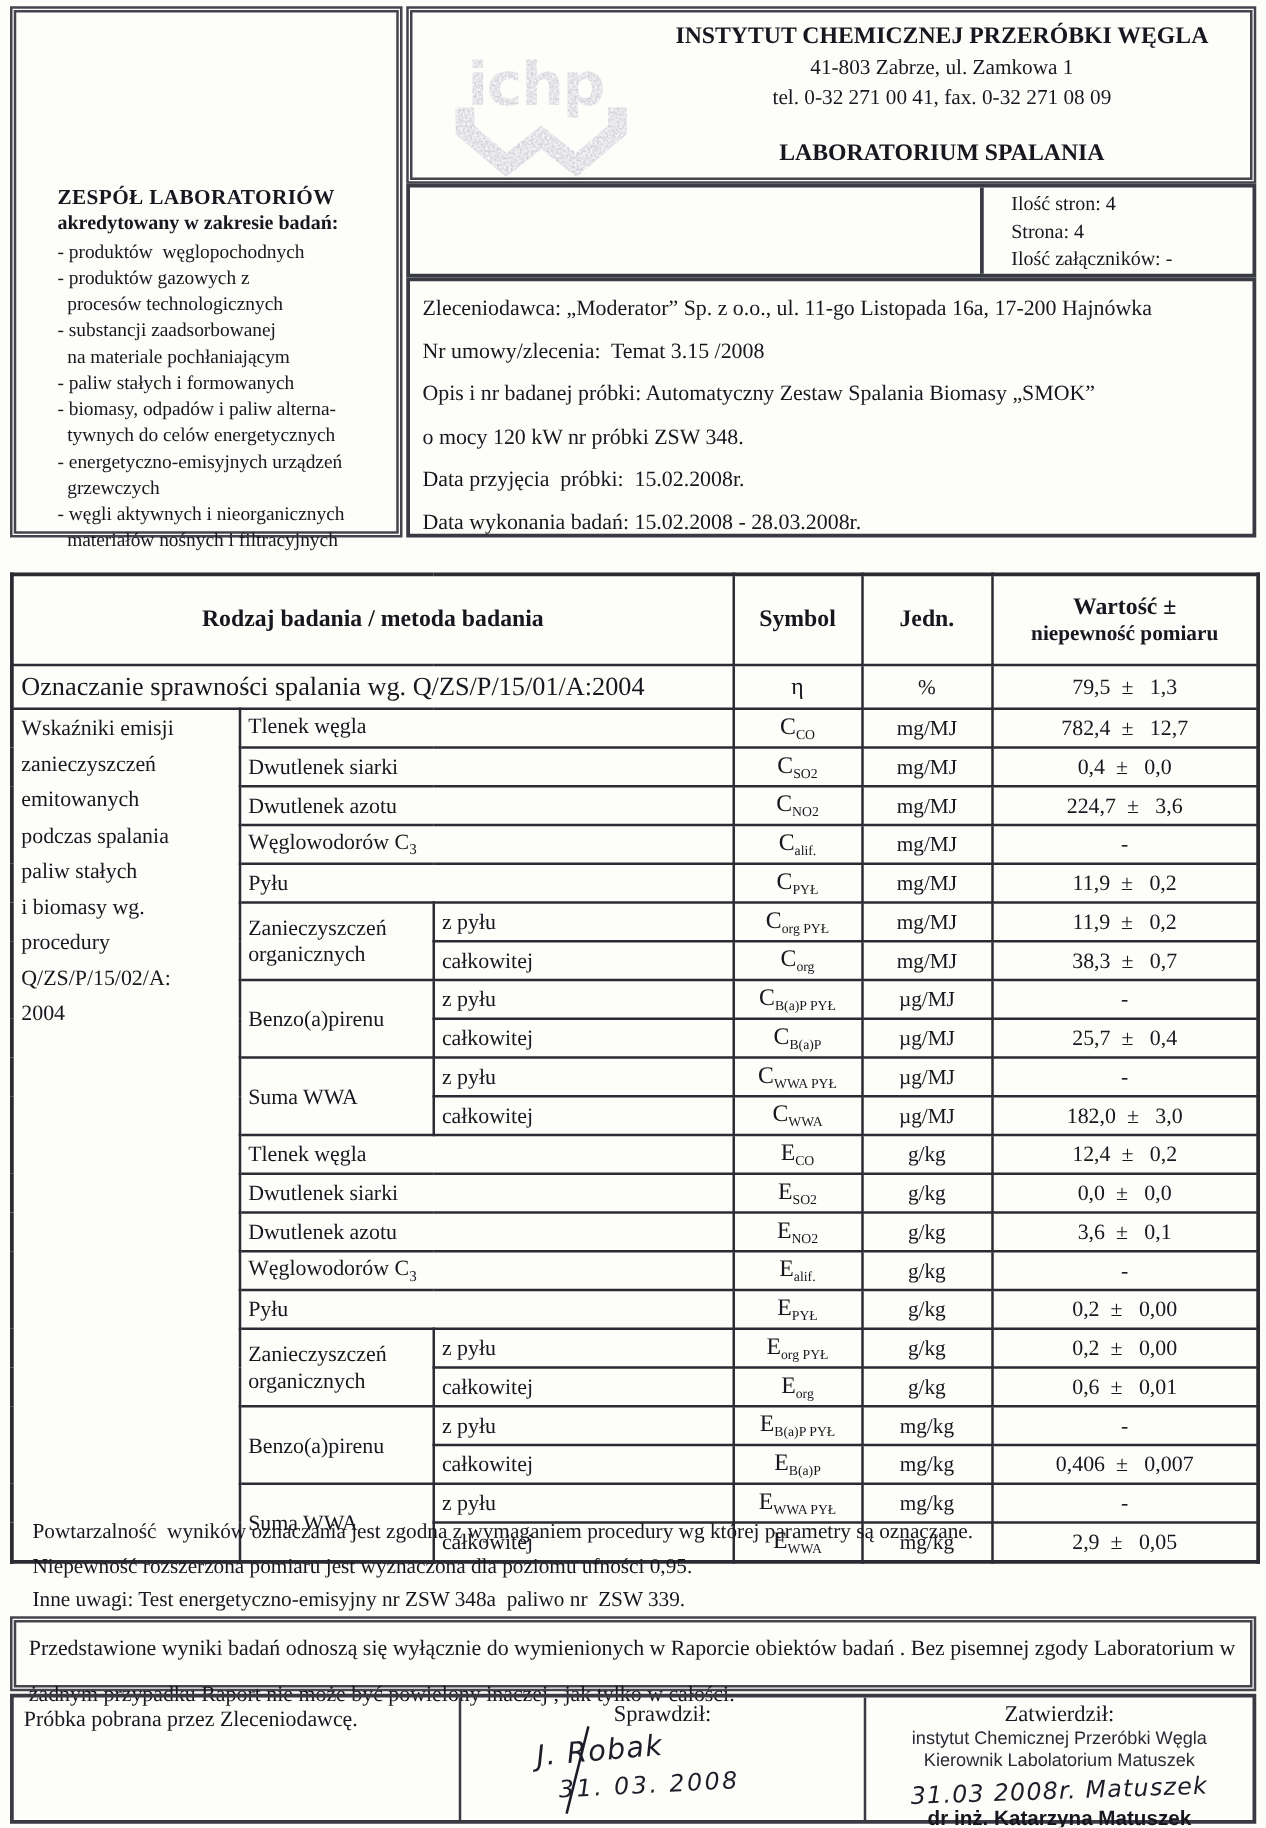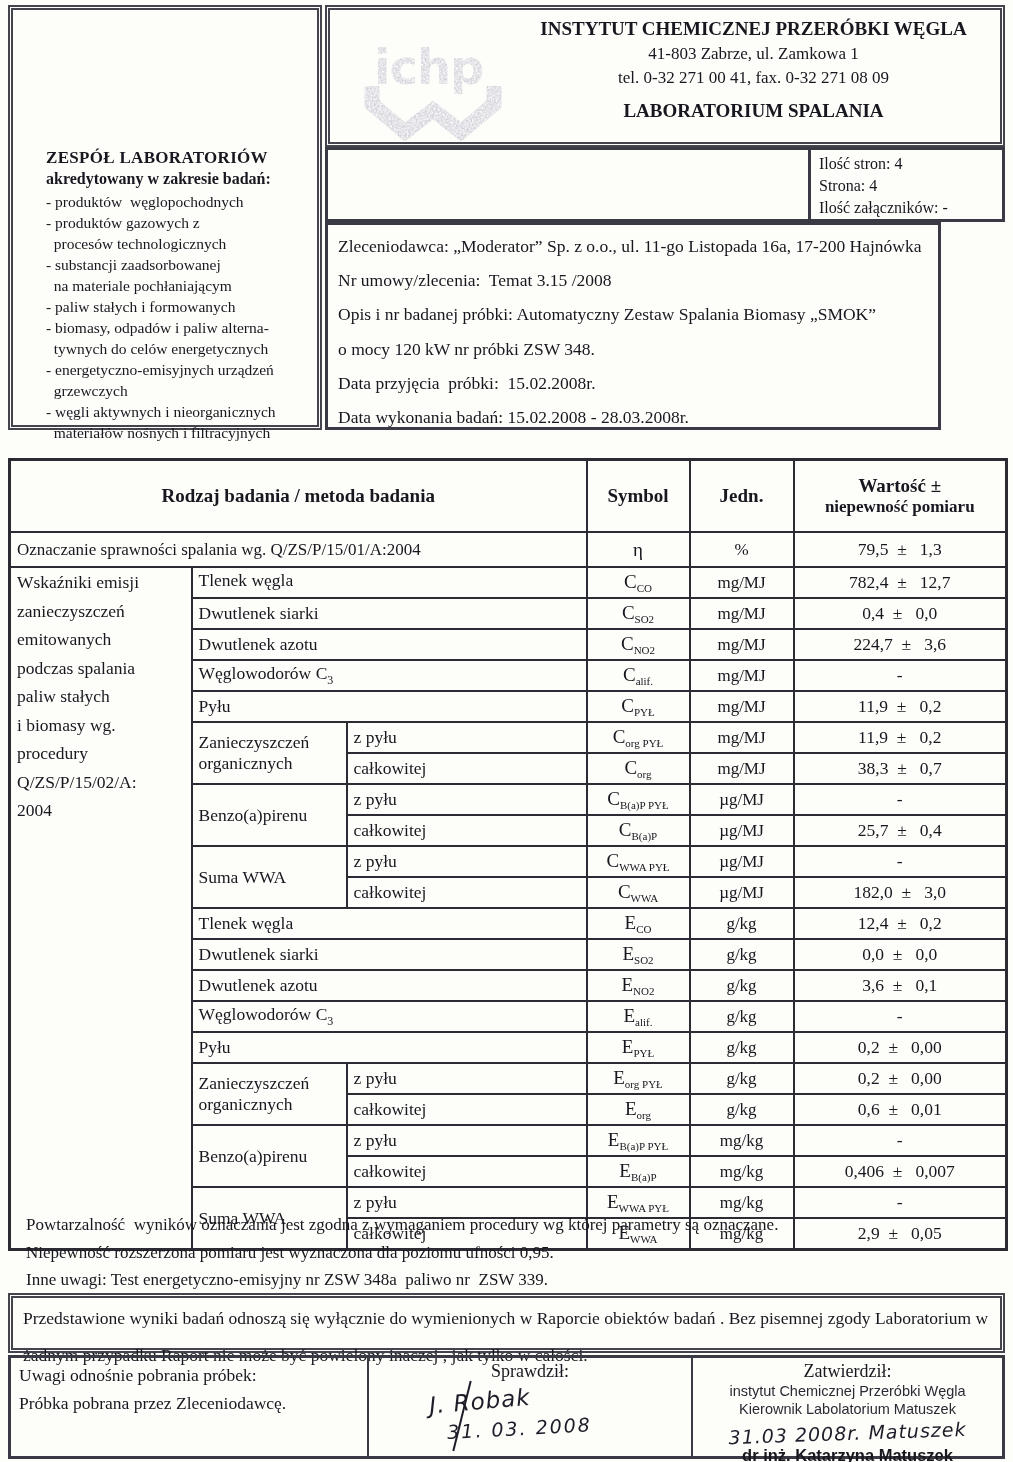--- a/index.html
+++ b/index.html
@@ -9,40 +9,40 @@
   
   .b-left{left:8px;top:5px;width:314px;height:425px;border:5px double #44444e;box-sizing:border-box;padding-left:23px;}
   .b-left .inner{padding:138px 8px 0 10px;}
   .lp-title{font-size:17px;font-weight:bold;letter-spacing:.3px;}
   .lp-sub{font-size:16px;font-weight:bold;margin-top:2px;}
   .lp-items{font-size:15.5px;line-height:21px;margin-top:3px;white-space:pre-wrap;}
   .b-inst{left:325px;top:5px;width:680px;height:142px;border:5px double #44444e;box-sizing:border-box;}
   .inst-text{position:absolute;left:185px;right:8px;top:8px;text-align:center;}
   .inst-name{font-size:19px;font-weight:bold;}
   .inst-addr,.inst-tel{font-size:17px;margin-top:4px;}
-  .inst-lab{font-size:19px;font-weight:bold;margin-top:12px;}
+  .inst-lab{font-size:19px;font-weight:bold;margin-top:24px;}
   .b-report{left:325px;top:147px;width:680px;height:75px;border:3px solid #3a3a44;box-sizing:border-box;}
   .rep-title{position:absolute;left:10px;top:0;bottom:0;display:flex;align-items:center;
              font-size:22px;font-weight:bold;letter-spacing:.3px;}
-  .rep-meta{position:absolute;right:0;top:0;bottom:0;width:194px;border-left:3px solid #3a3a44;
-            box-sizing:border-box;padding:3px 8px;font-size:16px;line-height:22px;white-space:pre-wrap;}
-  .b-details{left:325px;top:222px;width:616px;height:208px;border:3px solid #3a3a44;box-sizing:border-box;}
+  .rep-meta{position:absolute;right:0;top:0;bottom:0;width:218px;border-left:3px solid #3a3a44;
+            box-sizing:border-box;padding:3px 22px;font-size:16px;line-height:22px;white-space:pre-wrap;}
+  .b-details{left:325px;top:222px;width:680px;height:208px;border:3px solid #3a3a44;box-sizing:border-box;}
   .det-lines{padding:4px 10px;font-size:17.5px;line-height:34.2px;white-space:pre-wrap;}
   
   table.main{position:absolute;left:8px;top:458px;width:997px;border-collapse:collapse;
              table-layout:fixed;border:3px solid #2b2b33;}
   table.main td,table.main th{border:2px solid #2b2b33;padding:0 6px;overflow:hidden;}
   .h-row th{height:70px;vertical-align:middle;}
   .h-col1{font-size:19px;font-weight:bold;text-align:center;}
   .h-sym,.h-unit{font-size:19px;font-weight:bold;text-align:center;font-family:Liberation Serif, serif;}
   .h-val{text-align:center;}
   .h-val .l1{font-size:19px;font-weight:bold;}
   .h-val .l2{font-size:17px;font-weight:bold;}
   .r-eff td{height:33px;}
-  td.c-effname{font-size:17px;padding-left:8px;}
+  td.c-effname{font-size:21px;padding-left:8px;}
   tr.drow td{height:29px;}
   td.c-label{vertical-align:top;font-size:17.5px;line-height:28.5px;padding:6px 4px 0 8px;white-space:pre-wrap;}
   td.c-group{font-size:17.5px;text-align:left;padding-left:8px;line-height:21px;}
   td.c-name{font-size:17.5px;text-align:left;padding-left:8px;white-space:nowrap;}
   td.c-sym{text-align:center;white-space:nowrap;}
   .sb{font-size:19px;}
   sub.ss{font-size:11px;}
   sub.nsub{font-size:12px;}
   td.c-unit{font-size:17px;text-align:center;}
   td.c-val{font-size:17.5px;text-align:center;white-space:pre;}
@@ -309,21 +309,20 @@
   <div class="abs notes">Powtarzalność  wyników oznaczania jest zgodna z wymaganiem procedury wg której parametry są oznaczane.
 Niepewność rozszerzona pomiaru jest wyznaczona dla poziomu ufności 0,95.
 Inne uwagi: Test energetyczno-emisyjny nr ZSW 348a  paliwo nr  ZSW 339.</div>
 
   <div class="abs b-disc">
     <div class="disc-text">Przedstawione wyniki badań odnoszą się wyłącznie do wymienionych w Raporcie obiektów badań . Bez pisemnej zgody Laboratorium w żadnym przypadku Raport nie może być powielony inaczej , jak tylko w  całości.</div>
   </div>
 
   <div class="abs b-foot">
     <div class="f-c1">
-      <div>Uwagi odnośnie pobrania próbek:</div>
       <div>Próbka pobrana przez Zleceniodawcę.</div>
     </div>
     <div class="f-c2">
       <div class="f-title">Sprawdził:</div>
       <div class="slash"></div>
       <div class="hand sig1">J. Robak</div>
       <div class="hand sig1d">31. 03. 2008</div>
     </div>
     <div class="f-c3">
       <div class="f-title">Zatwierdził:</div>

